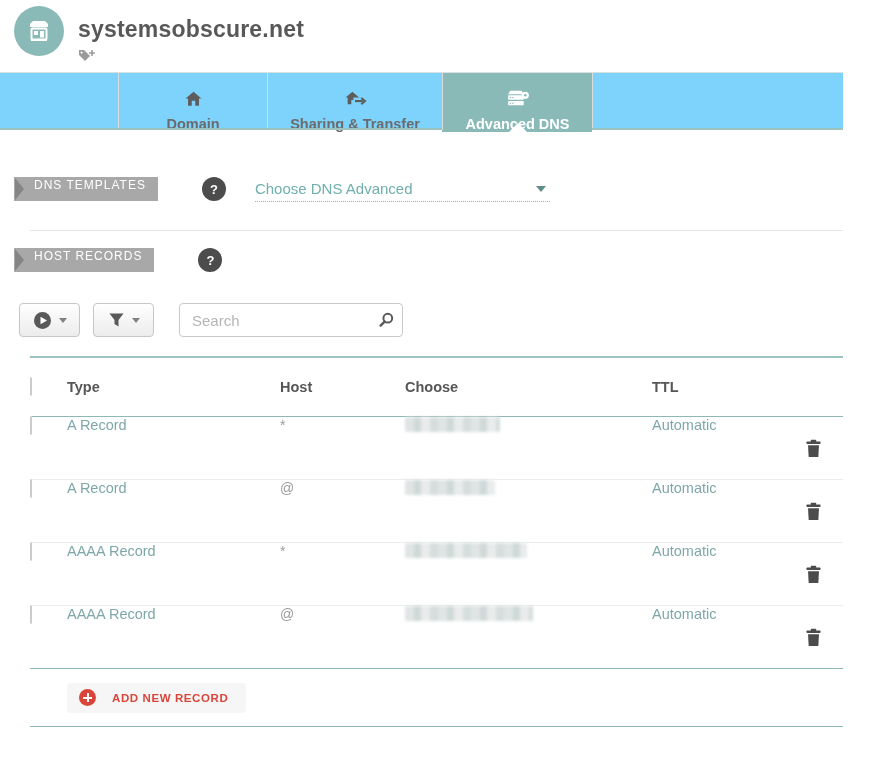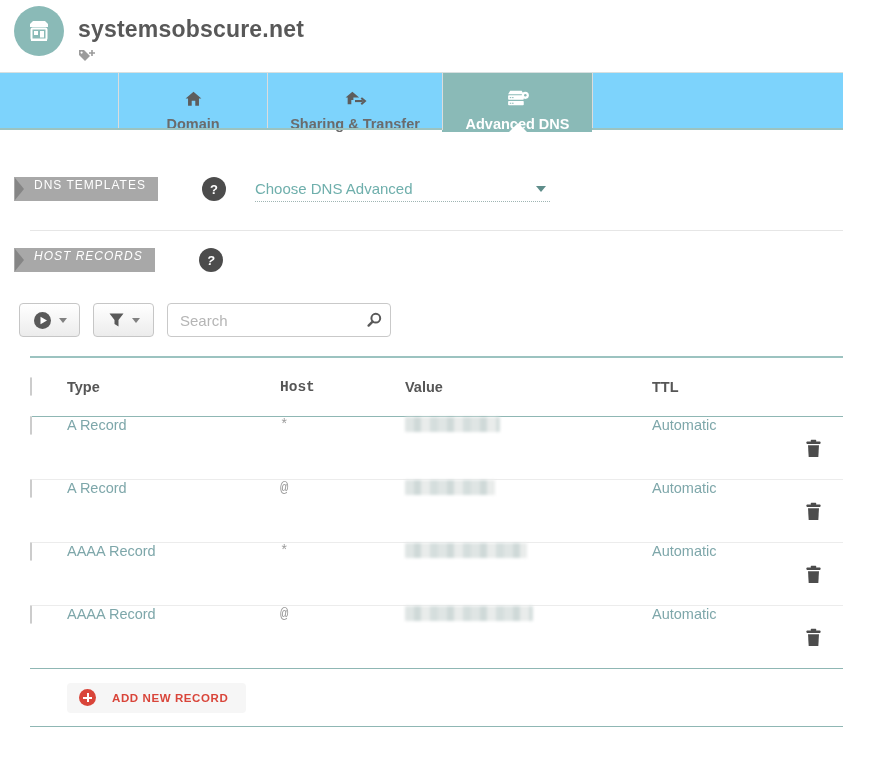--- a/index.html
+++ b/index.html
@@ -44,21 +44,21 @@
   .tab.t-sharing{width:175px;}
   .tab.t-advanced{width:150px;background:var(--teal);z-index:1;box-shadow:0 2px 0 0 var(--teal);}
   .tab.t-advanced .tab-label{color:#fff;}
   .tab.t-advanced::after{content:'';position:absolute;bottom:-2px;left:50%;transform:translateX(-50%);
           width:0;height:0;border-left:9px solid transparent;border-right:9px solid transparent;
           border-bottom:9px solid #fff;z-index:2;}
 
   
   .section-row{position:absolute;left:14px;display:flex;align-items:center;}
   .row-dns{top:176px;}
-  .row-host{top:248px;font-style:italic;}
+  .row-host{top:248px;}
   .ribbon{position:relative;height:24px;background:var(--badge);color:#fff;font-size:12px;
           letter-spacing:1px;display:flex;align-items:center;padding:0 12px 8px 20px;}
   .ribbon::before{content:'';position:absolute;left:1px;top:1px;width:0;height:0;
           border-top:11px solid transparent;border-bottom:11px solid transparent;
           border-left:9px solid var(--badge-arrow);}
   .help-circle{width:24px;height:24px;border-radius:50%;background:#4c4c4c;color:#fff;
           font-size:13px;font-weight:700;display:flex;align-items:center;justify-content:center;
           margin-left:44px;cursor:pointer;}
   .dns-select{margin-left:29px;width:295px;height:26px;display:flex;align-items:center;
           justify-content:space-between;border-bottom:1px dotted #9fb5b3;cursor:pointer;}
@@ -69,32 +69,32 @@
 
   
   .toolbar{position:absolute;top:303px;left:19px;display:flex;align-items:center;}
   .tool-btn{width:61px;height:34px;border:1px solid #c6c6c6;border-radius:4px;
           background:linear-gradient(#ffffff,#ececec);display:flex;align-items:center;
           justify-content:center;gap:7px;cursor:pointer;margin-right:13px;}
   .caret-gray{width:0;height:0;border-left:4.5px solid transparent;border-right:4.5px solid transparent;
           border-top:5px solid #818181;}
   .search-wrap{position:relative;margin-left:0;}
   .search-input{width:224px;height:34px;border:1px solid #c9c9c9;border-radius:4px;
-          padding:0 34px 0 12px;font-size:15px;color:#555;font-family:"Liberation Sans",sans-serif;outline:none;}
+          padding:0 34px 0 12px;font-size:15px;color:#555;font-family:"Liberation Sans",sans-serif;outline:none;margin-left:12px;}
   .search-input::placeholder{color:#b5b5b5;}
   .search-icon{position:absolute;right:9px;top:9px;cursor:pointer;}
 
   
   .records{position:absolute;top:356px;left:30px;width:813px;border-top:2px solid var(--teal-line);}
   .thead{display:flex;align-items:center;height:59px;border-bottom:1px solid var(--teal-line-dark);}
   .trow{display:flex;height:63px;border-bottom:1px solid var(--row-border);}
   .trow.last{border-bottom:1px solid var(--teal-line-dark);}
   .c-check{width:37px;}
   .c-type{width:213px;}
-  .c-host{width:125px;font-family:Liberation Mono, monospace;}
+  .c-host{width:125px;}
   .c-value{width:247px;}
   .c-ttl{width:120px;}
   .c-actions{flex:1;display:flex;justify-content:flex-end;padding-right:21px;}
   .thead .hcell{font-size:14.5px;font-weight:700;color:#565656;}
   .checkbox{width:17px;height:17px;border:1px solid #cccccc;border-radius:3px;background:#fff;cursor:pointer;}
   .type-text,.ttl-text{font-size:14.5px;color:var(--teal-text);}
   .host-text{font-size:14px;color:var(--gray-text);}
   .redacted{display:inline-block;height:15px;border-radius:1px;filter:blur(1.5px);
           background:repeating-linear-gradient(90deg,#dfe5e4 0 9px,#cfd9d8 9px 16px,#e9eceb 16px 25px,#d5dedd 25px 33px);}
   .r0{width:95px;}
@@ -228,21 +228,21 @@
       </span>
     </div>
   </section>
 
   <section class="records">
 
     <div class="thead">
       <div class="c-check"><span class="checkbox"></span></div>
       <div class="c-type hcell">Type</div>
       <div class="c-host hcell">Host</div>
-      <div class="c-value hcell">Value</div>
+      <div class="c-value hcell">Choose</div>
       <div class="c-ttl hcell">TTL</div>
       <div class="c-actions"></div>
     </div>
 
     <div class="trow">
       <div class="c-check"><span class="checkbox"></span></div>
       <div class="c-type type-text">A Record</div>
       <div class="c-host host-text">*</div>
       <div class="c-value"><span class="redacted r0"></span></div>
       <div class="c-ttl ttl-text">Automatic</div>

